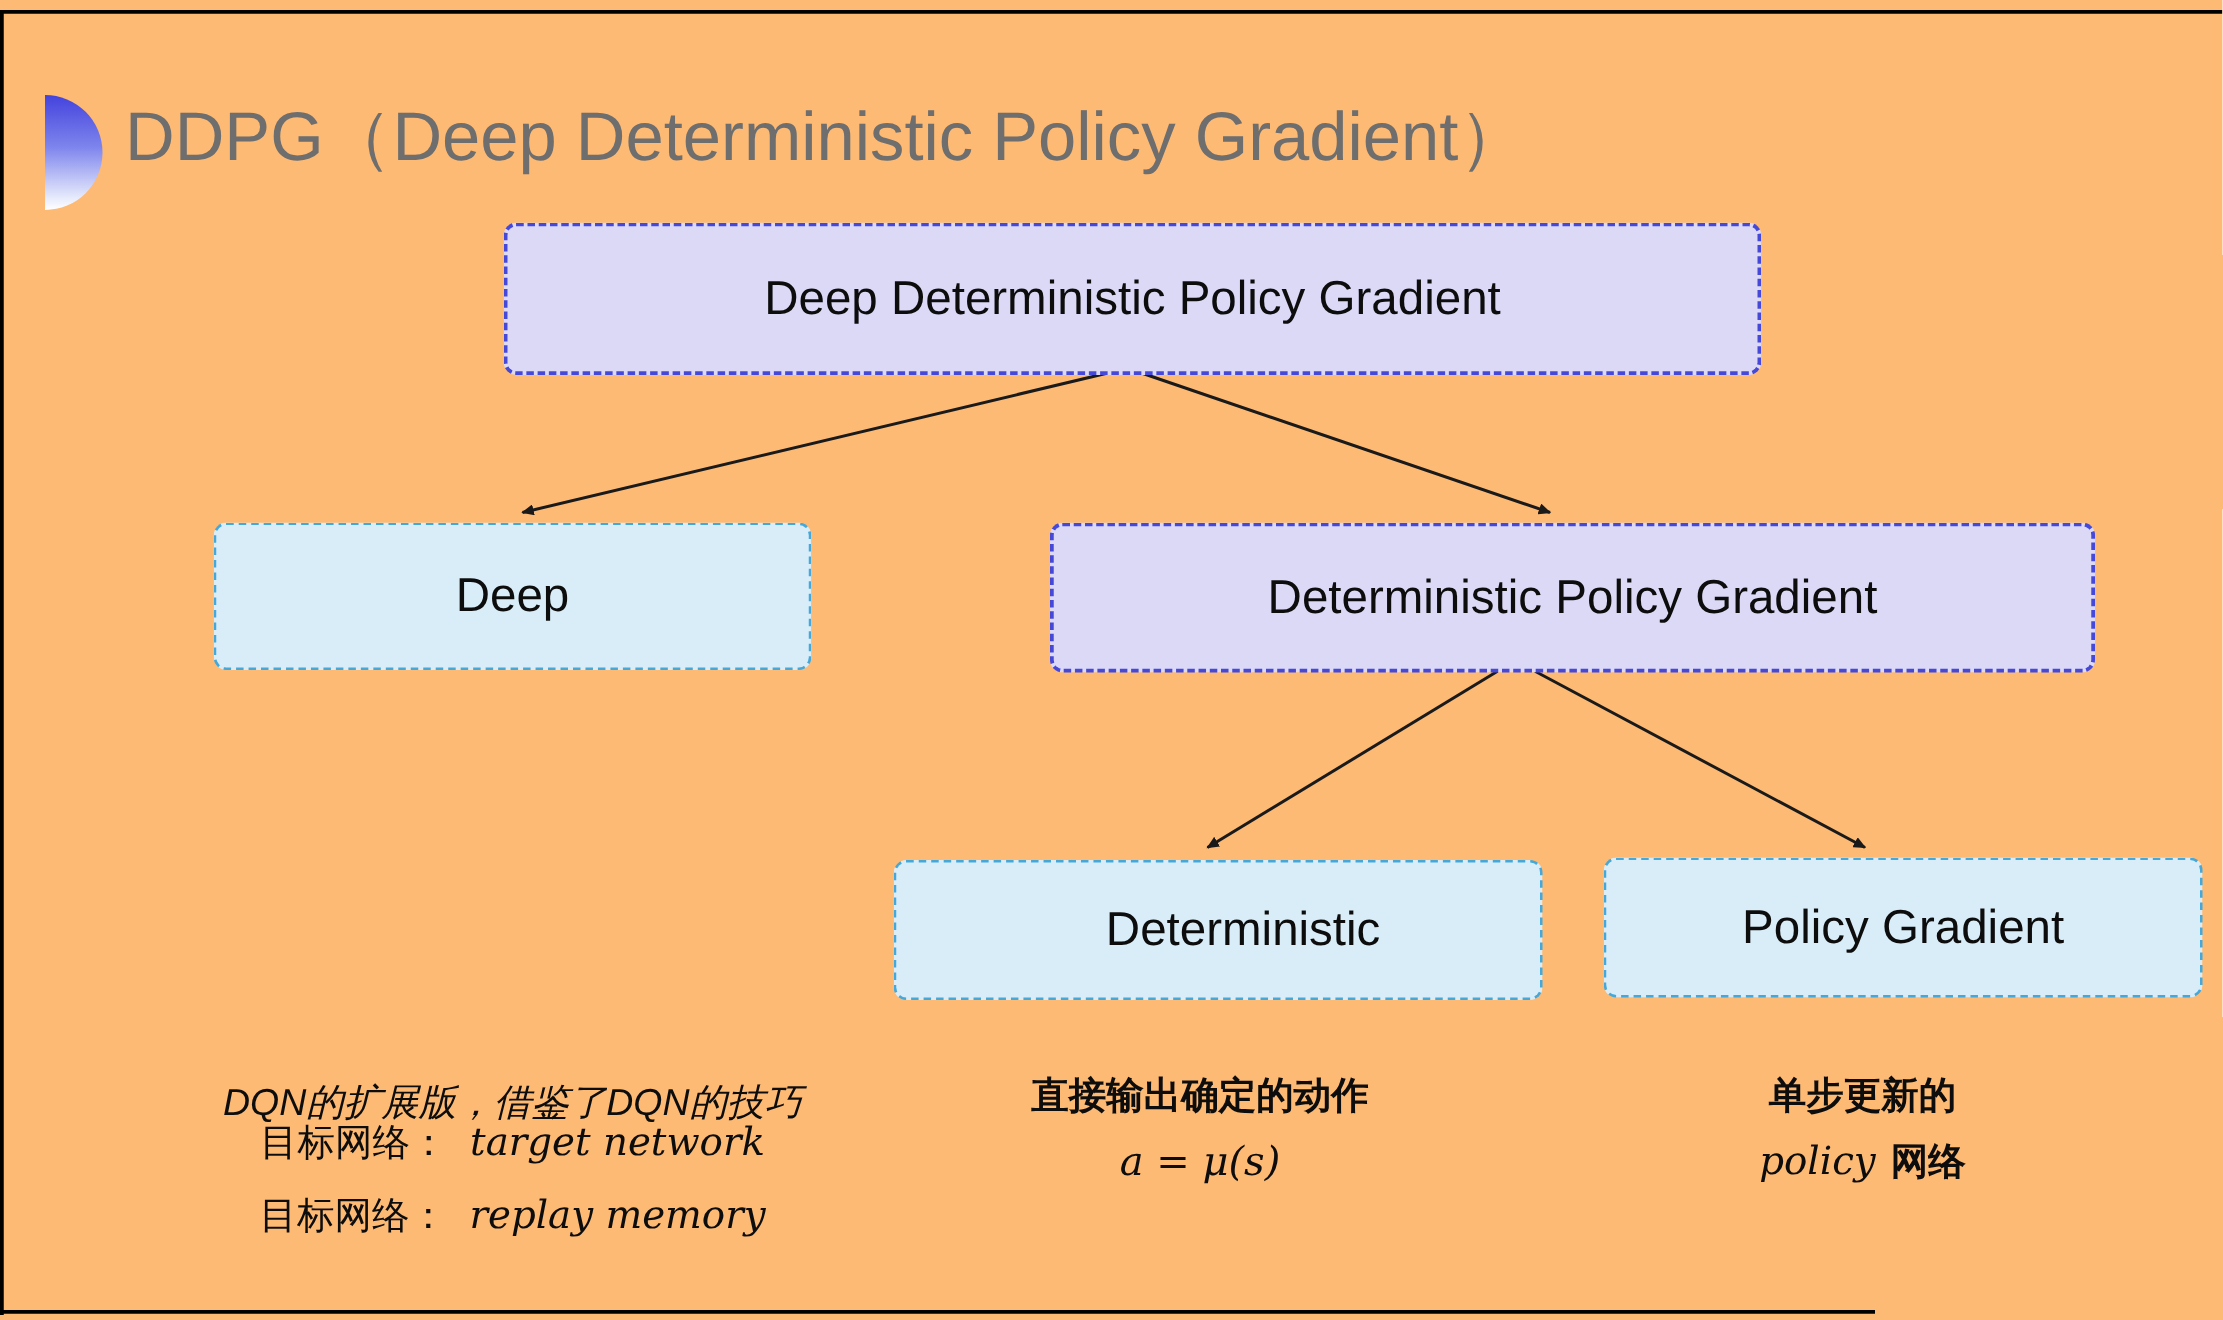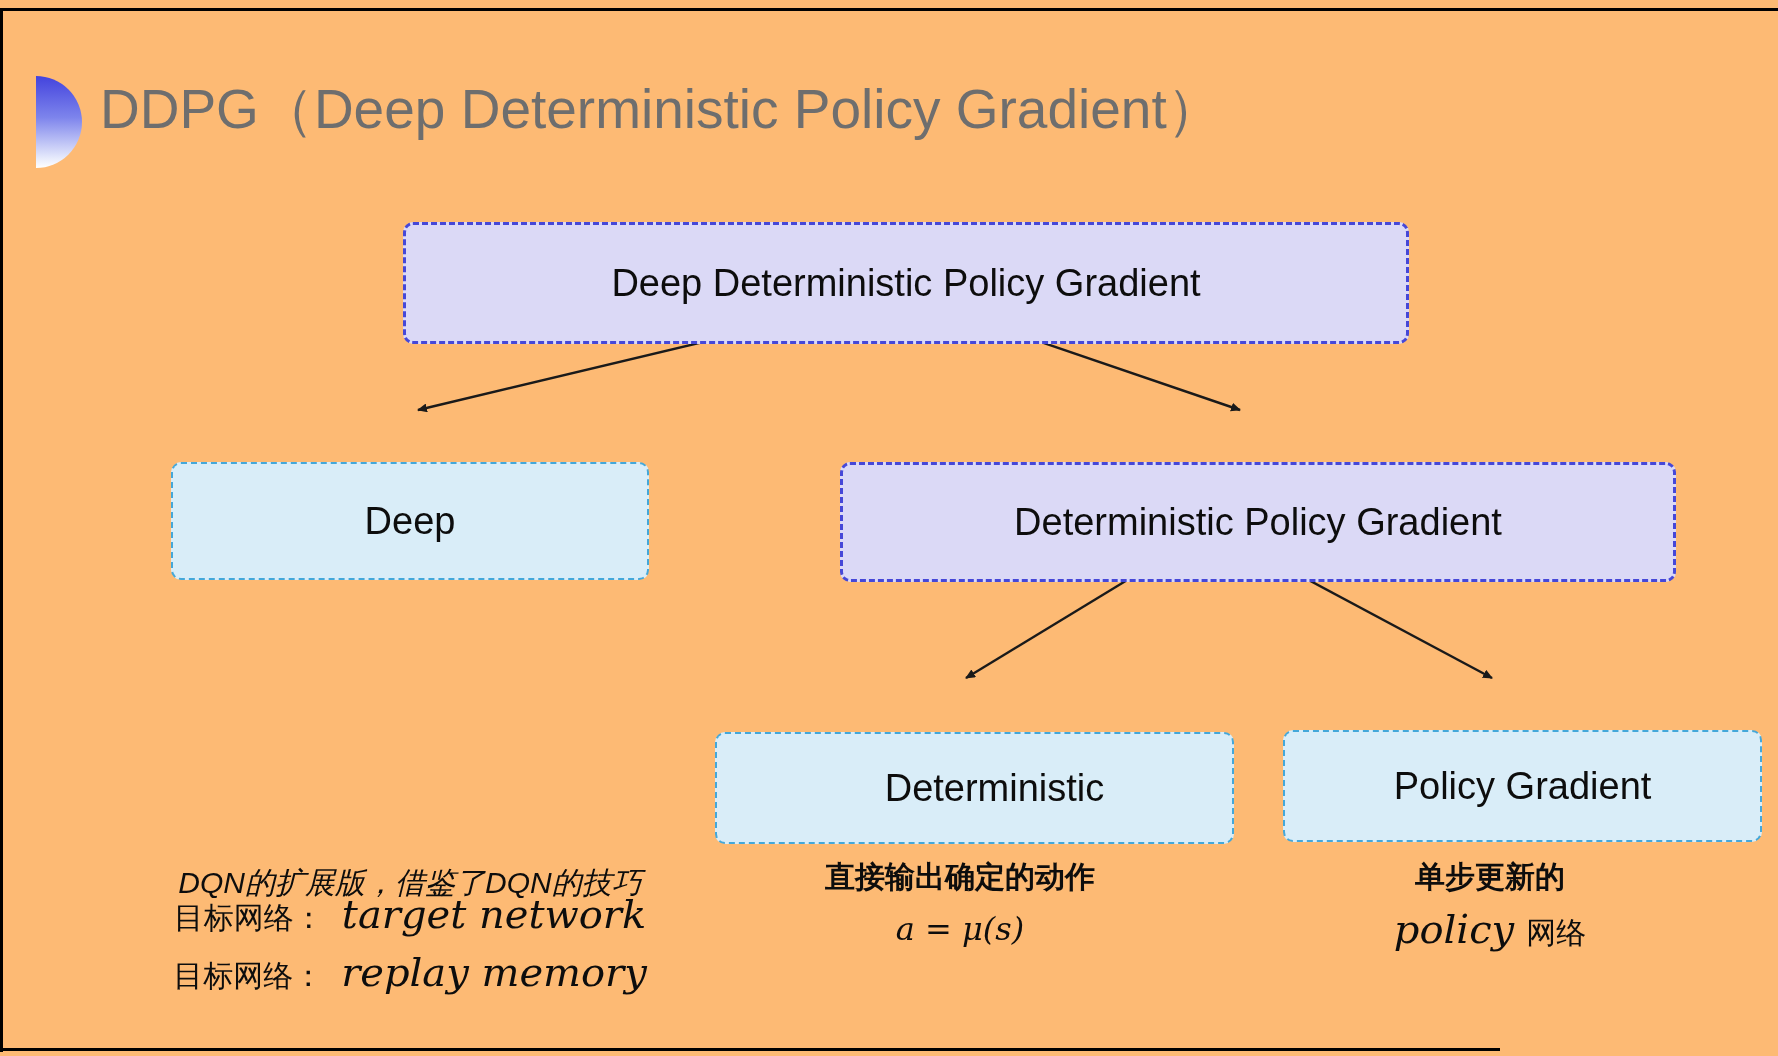--- a/index.html
+++ b/index.html
@@ -19,21 +19,21 @@
     background:linear-gradient(180deg,#4343dd 0%,#7d84ec 45%,#e8ecfc 90%,#ffffff 100%);
   }
   .title{
     position:absolute;left:100px;top:78px;margin:0;
     font-size:55px;line-height:62px;font-weight:500;color:#6e6e6e;letter-spacing:0px;white-space:nowrap;
   }
 
   
   .node{
     position:absolute;display:flex;align-items:center;justify-content:center;
-    border-radius:10px;font-size:38px;font-weight:500;color:#0d0d0d;white-space:nowrap;margin-top:44px;
+    border-radius:10px;font-size:38px;font-weight:500;color:#0d0d0d;white-space:nowrap;
   }
   .node.purple{background:#dbd9f6;border:3px dashed #4648d8;}
   .node.cyan{background:#d9edf8;border:2px dashed #44a8da;}
   .node-root{left:403px;top:178px;width:1000px;height:116px;}
   .node-deep{left:171px;top:418px;width:474px;height:114px;}
   .node-dpg{left:840px;top:418px;width:830px;height:114px;}
   .node-det{left:715px;top:688px;width:475px;height:108px;padding-left:40px;}
   .node-pg{left:1283px;top:686px;width:475px;height:108px;}
 
   .arrows{position:absolute;left:0;top:0;width:1778px;height:1056px;}
@@ -46,28 +46,28 @@
   .col-left{left:130px;width:560px;}
   .col-mid{left:760px;width:400px;}
   .col-right{left:1290px;width:400px;}
   .row1L{top:864px;font-style:italic;}
   .row2L{top:895px;}
   .row3L{top:953px;}
   .row1M{top:858px;font-weight:bold;}
   .row2M{top:910px;}
   .it{
     font-family:"DejaVu Serif","Liberation Serif",serif;font-style:italic;
-    font-size:40px;font-weight:400;margin-left:18px;
+    font-size:31px;font-weight:400;margin-left:18px;
   }
   .it.tight{margin-left:0;}
   .formula{
     font-family:"DejaVu Serif","Liberation Serif",serif;font-style:italic;
     font-size:32px;font-weight:400;
   }
-  .cjk-after{margin-left:12px;font-style:normal;font-family:"Liberation Sans","DejaVu Sans",sans-serif;font-size:30px;font-weight:400;}
+  .cjk-after{margin-left:12px;font-style:normal;font-family:"Liberation Sans","DejaVu Sans",sans-serif;font-size:30px;font-weight:700;}
 </style>
 </head>
 <body>
 
 <div class="page">
 
   <div class="frame-top"></div>
   <div class="frame-left"></div>
   <div class="frame-bottom"></div>
 

